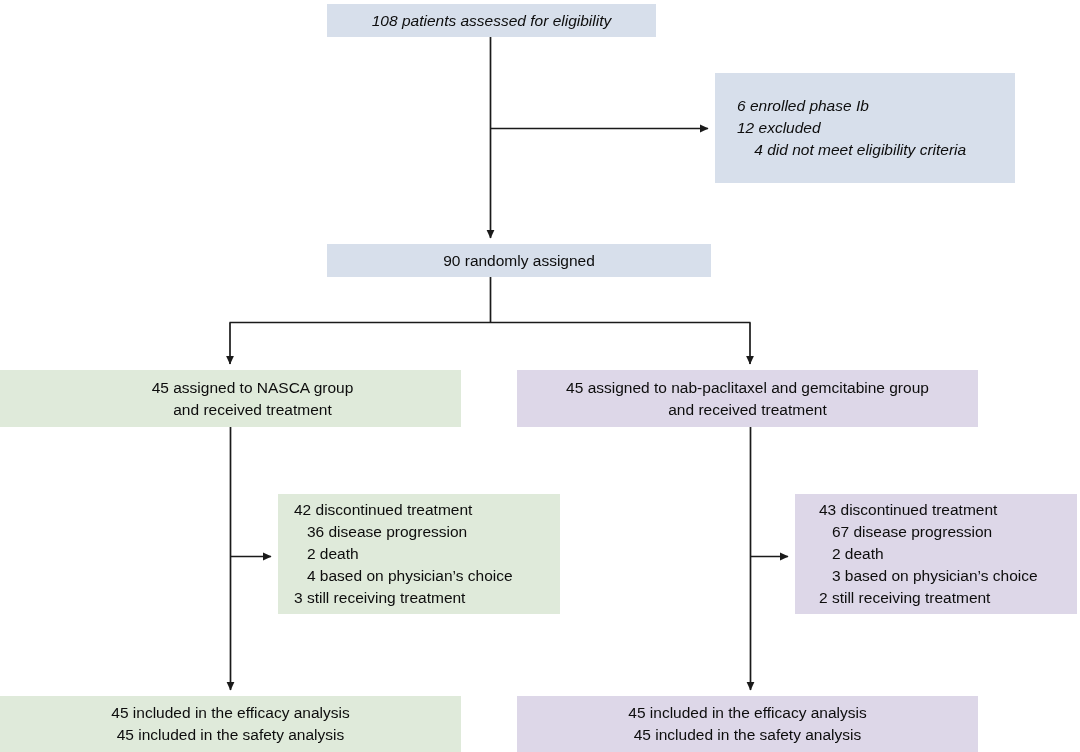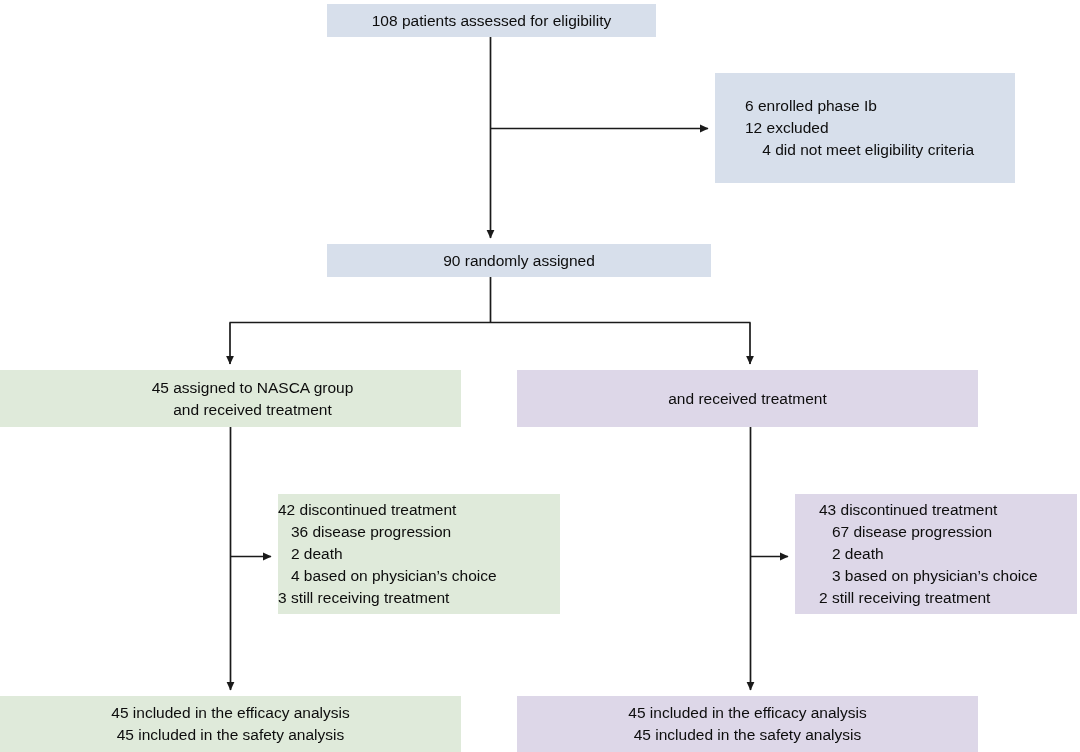--- a/index.html
+++ b/index.html
@@ -32,26 +32,26 @@
     z-index: 2;
   }
   .box.center { align-items: center; text-align: center; }
   .box.left   { align-items: flex-start; text-align: left; }
   .box.left .ln { display: block; white-space: pre; }
   .c-blue   { background: #d7dfeb; }
   .c-green  { background: #dfeada; }
   .c-purple { background: #ddd7e8; }
 
   
-  #box-screening     { left: 327px; top: 4px;   width: 329px; height: 33px; }
-  #box-excluded      { left: 715px; top: 73px;  width: 300px; height: 110px; padding-left: 30px; }
+  #box-screening     { left: 327px; top: 4px;   width: 329px; height: 33px; font-style: italic; }
+  #box-excluded      { left: 715px; top: 73px;  width: 300px; height: 110px; padding-left: 22px; font-style: italic; }
   #box-randomized    { left: 327px; top: 244px; width: 384px; height: 33px; }
   #box-arm-left      { left: 0px;   top: 370px; width: 461px; height: 57px; padding-left: 44px; }
   #box-arm-right     { left: 517px; top: 370px; width: 461px; height: 57px; }
-  #box-discont-left  { left: 278px; top: 494px; width: 282px; height: 120px; }
+  #box-discont-left  { left: 278px; top: 494px; width: 282px; height: 120px; padding-left: 16px; }
   #box-discont-right { left: 795px; top: 494px; width: 282px; height: 120px; padding-left: 24px; }
   #box-analysis-left { left: 0px;   top: 696px; width: 461px; height: 56px; }
   #box-analysis-right{ left: 517px; top: 696px; width: 461px; height: 56px; }
 </style>
 </head>
 <body>
 
 <div id="flow">
 
   <svg class="connectors" viewBox="0 0 1080 752" xmlns="http://www.w3.org/2000/svg">
@@ -93,20 +93,21 @@
   <div class="box center c-blue" id="box-randomized">
     <span class="ln">90 randomly assigned</span>
   </div>
 
   <div class="box center c-green" id="box-arm-left">
     <span class="ln">45 assigned to NASCA group</span>
     <span class="ln">and received treatment</span>
   </div>
 
   <div class="box center c-purple" id="box-arm-right">
+    <span class="ln">45 assigned to nab-paclitaxel and gemcitabine group</span>
     <span class="ln">and received treatment</span>
   </div>
 
   <div class="box left c-green" id="box-discont-left">
     <span class="ln">42 discontinued treatment</span>
     <span class="ln">   36 disease progression</span>
     <span class="ln">   2 death</span>
     <span class="ln">   4 based on physician’s choice</span>
     <span class="ln">3 still receiving treatment</span>
   </div>

